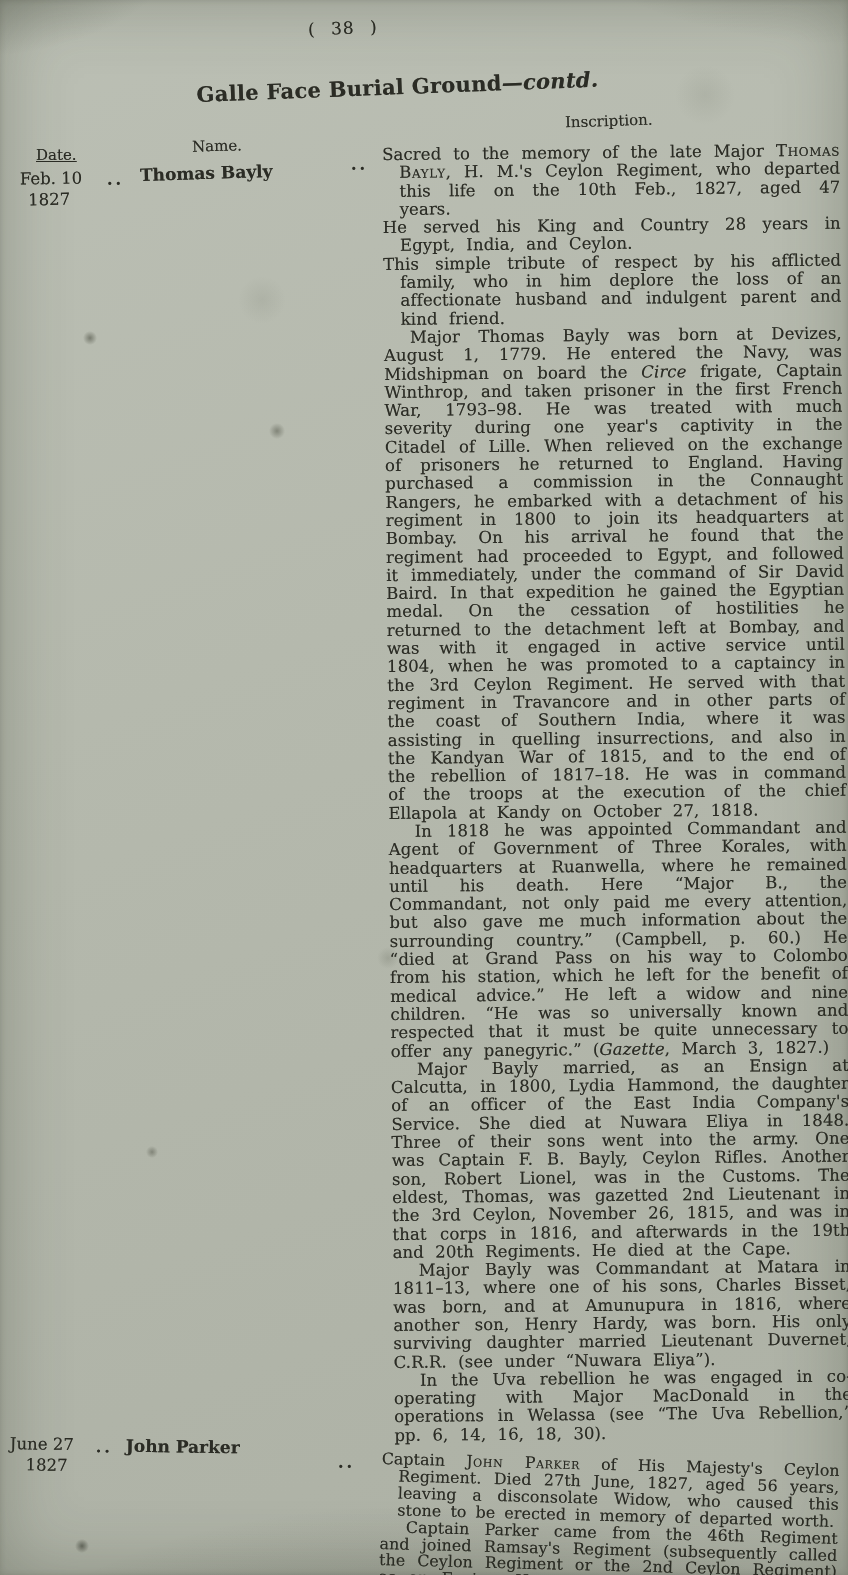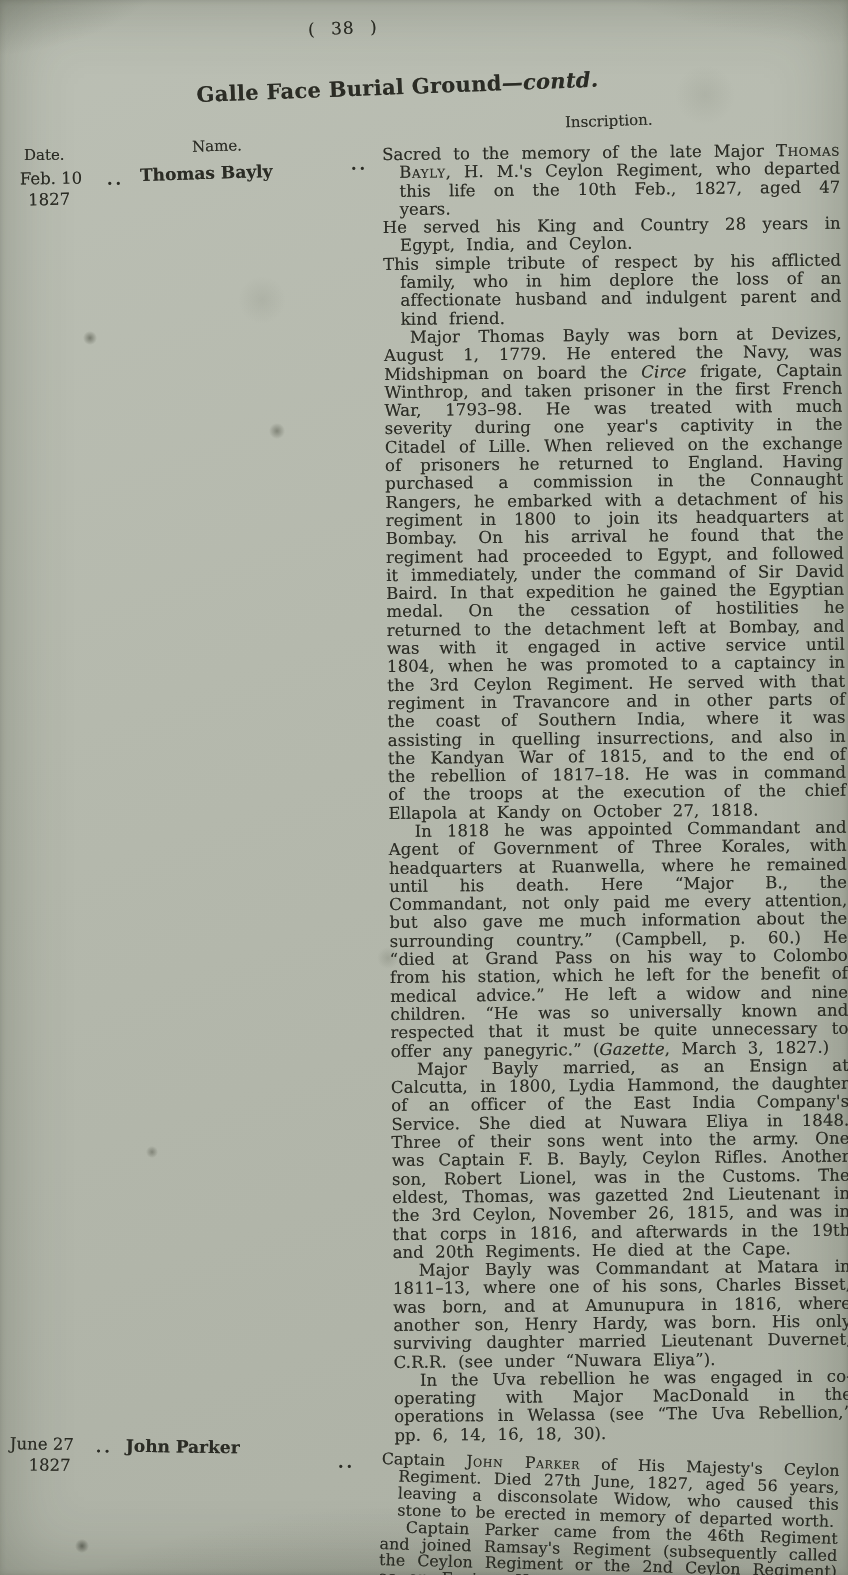--- a/index.html
+++ b/index.html
@@ -38,29 +38,29 @@
     position:absolute; left:196px; top:82px;
     font-size:21px; font-weight:bold; letter-spacing:.3px;
     transform:rotate(-2.2deg); transform-origin:left top;
     white-space:nowrap;
   }
   .title .suffix{ font-style:italic; font-weight:bold; }
 
   .col-label{ position:absolute; font-size:15px; }
   .lbl-inscription{ left:565px; top:112px; transform:rotate(-1.8deg); }
   .lbl-name{ left:192px; top:137px; transform:rotate(-1.5deg); }
-  .lbl-date{ left:24px; top:146px; }
+  .lbl-date{ left:36px; top:146px;text-decoration:underline; }
 
   .date-block{ position:absolute; font-size:16.5px; line-height:21px; }
   .date-l2{ display:block; }
   .entry1-date{ left:20px; top:168px; transform:rotate(-1deg); }
   .entry1-date .date-l2{ margin-left:8px; }
   .entry2-date .date-l2{ margin-left:16px; }
   .entry2-left{ position:absolute; left:0; top:1300px; width:340px; transform:rotate(.8deg); transform-origin:left top; }
-  .entry2-date{ position:absolute; left:10px; top:0; font-size:16.5px; line-height:21px;text-align:center; }
+  .entry2-date{ position:absolute; left:10px; top:0; font-size:16.5px; line-height:21px; }
 
   .name-bold{ position:absolute; font-size:17px; font-weight:bold; white-space:nowrap; }
   .entry1-name{ left:140px; top:163px; transform:rotate(-1.8deg); }
   .entry2-name{ left:126px; top:1px; }
 
   .dots{ position:absolute; font-size:16px; letter-spacing:3px; font-weight:bold; }
   .entry1-date-dots{ left:107px; top:170px; }
   .entry1-insc-dots{ left:351px; top:155px; }
   .entry2-date-dots{ left:96px; top:3px; }
   .entry2-insc-dots{ left:338px; top:1352px; }

